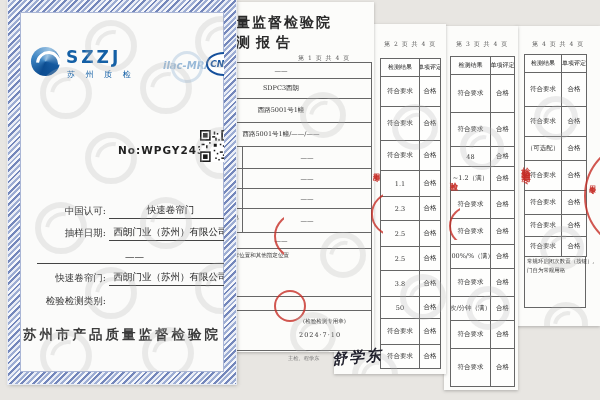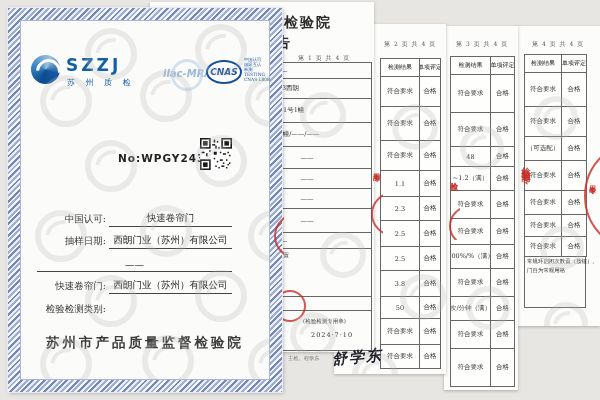--- a/index.html
+++ b/index.html
@@ -40,25 +40,25 @@
   .lh2{position:absolute;right:78px;top:32px;font-size:14px;font-weight:700;letter-spacing:6px;color:#2a2a2a;white-space:nowrap;}
   .p1table{position:absolute;left:40px;top:60px;width:182px;border:1px solid #666;border-bottom:none;}
   .p1row{display:flex;border-bottom:1px solid #666;}
   .p1cell{flex:1;display:flex;align-items:center;justify-content:center;font-size:6.5px;color:#333;overflow:hidden;white-space:nowrap;}
   .p1lab{width:52px;border-right:1px solid #666;display:flex;align-items:center;justify-content:center;
          font-size:5.5px;color:#333;line-height:1.15;text-align:center;padding:1px;}
   .p1para{display:block;padding:3px 4px;}
   .p1para .pline{font-size:6.5px;transform:scale(.85);transform-origin:left top;color:#333;line-height:1.35;white-space:nowrap;}
   .sealrow{position:relative;}
   .sealnote{position:absolute;left:112px;top:7px;font-size:5.5px;color:#444;white-space:nowrap;}
-  .sealdate{position:absolute;left:120px;top:20px;font-size:6.5px;color:#333;letter-spacing:1px;text-align:right;}
+  .sealdate{position:absolute;left:108px;top:20px;font-size:6.5px;color:#333;letter-spacing:1px;text-align:right;}
   .ringB{position:absolute;left:124px;top:288px;width:32px;height:32px;border:2.5px solid rgba(197,45,38,.8);border-radius:50%;}
 
   
-  .cover{position:absolute;left:8px;top:8px;width:274px;height:384px;z-index:5;background:#fbfbfa;overflow:hidden;
+  .cover{position:absolute;left:8px;top:0;width:228px;height:384px;z-index:5;background:#fbfbfa;overflow:hidden;
          border:12px solid;box-shadow:1px 1px 4px rgba(60,60,60,.4), inset 0 0 0 1px #aab6d6;
          border-image:repeating-linear-gradient(135deg,#7487bb 0 2px,#e9edf6 2px 4px,#9dadd3 4px 6px,#f5f7fb 6px 8px) 12;
          outline:1px solid #e6eaf3;}
   .logoicon{position:absolute;left:11px;top:35px;width:29px;height:29px;border-radius:50%;
             background:conic-gradient(from 200deg,#0c4c90,#3f86c4,#9cc3e2,#14599f,#0c4c90);}
   .logoicon::after{content:"";position:absolute;left:5px;top:4px;width:19px;height:19px;border:3px solid transparent;
             border-top-color:#fff;border-right-color:#fff;border-radius:50%;transform:rotate(-40deg);}
   .logotxt{position:absolute;left:46px;top:35px;font-size:17px;font-weight:800;color:#1460a6;letter-spacing:3px;
            font-family:"DejaVu Sans","Liberation Sans",sans-serif;}
   .logosub{position:absolute;left:47px;top:57px;font-size:8px;color:#1460a6;letter-spacing:4px;white-space:nowrap;}

